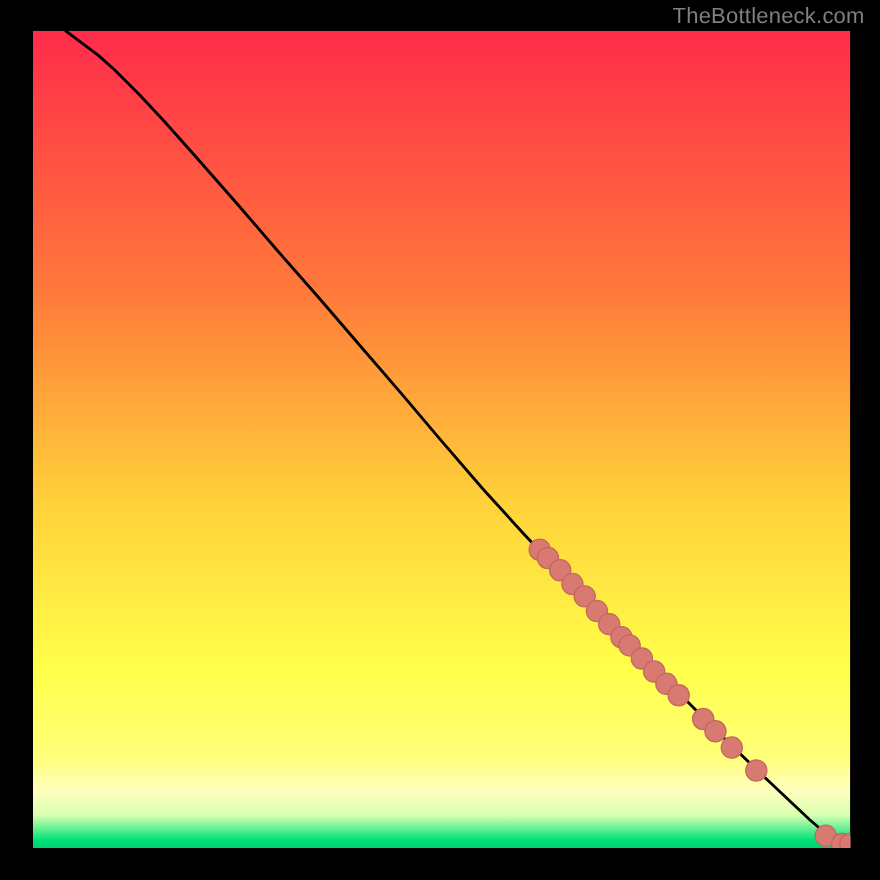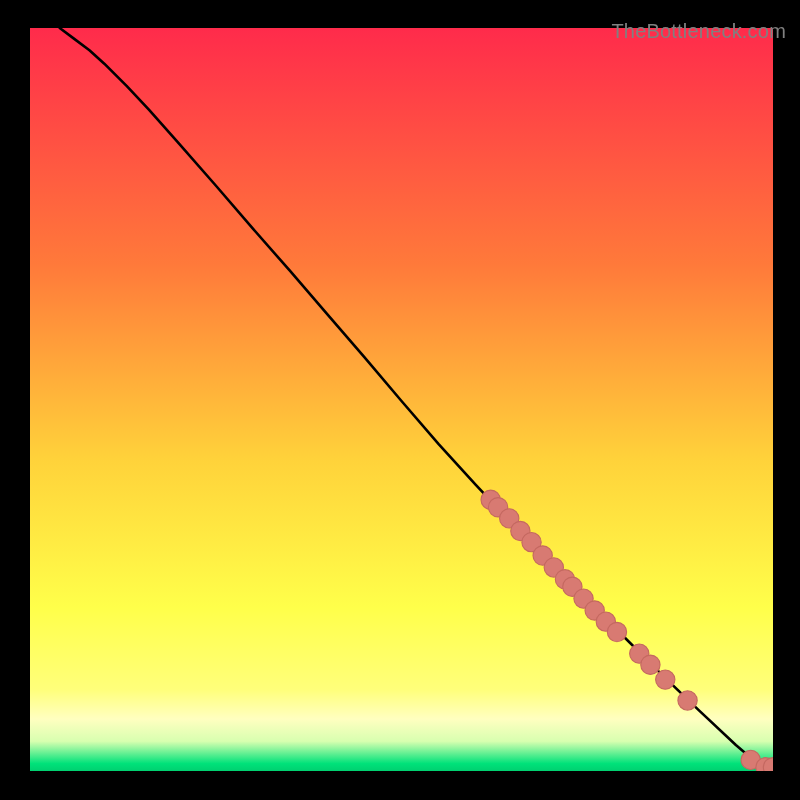--- a/index.html
+++ b/index.html
@@ -12,21 +12,21 @@
     overflow: hidden;
   }
   .stage {
     position: relative;
     width: 800px;
     height: 800px;
     background: #000000;
   }
   .watermark {
     position: absolute;
-    top: 20px;
+    top: 4px;
     right: 14px;
     color: #808080;
     font-size: 20px;
     font-weight: 400;
     letter-spacing: 0.2px;
     z-index: 40;
   }
   .plot {
     position: absolute;
     left: 30px;

